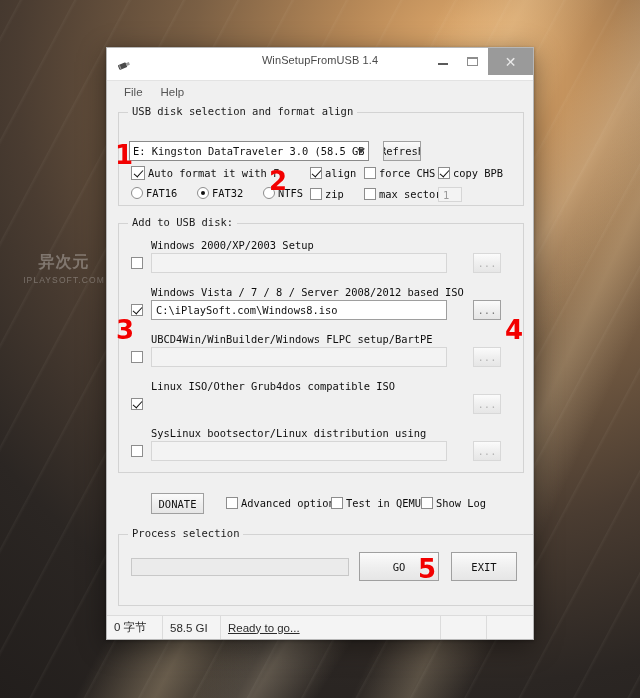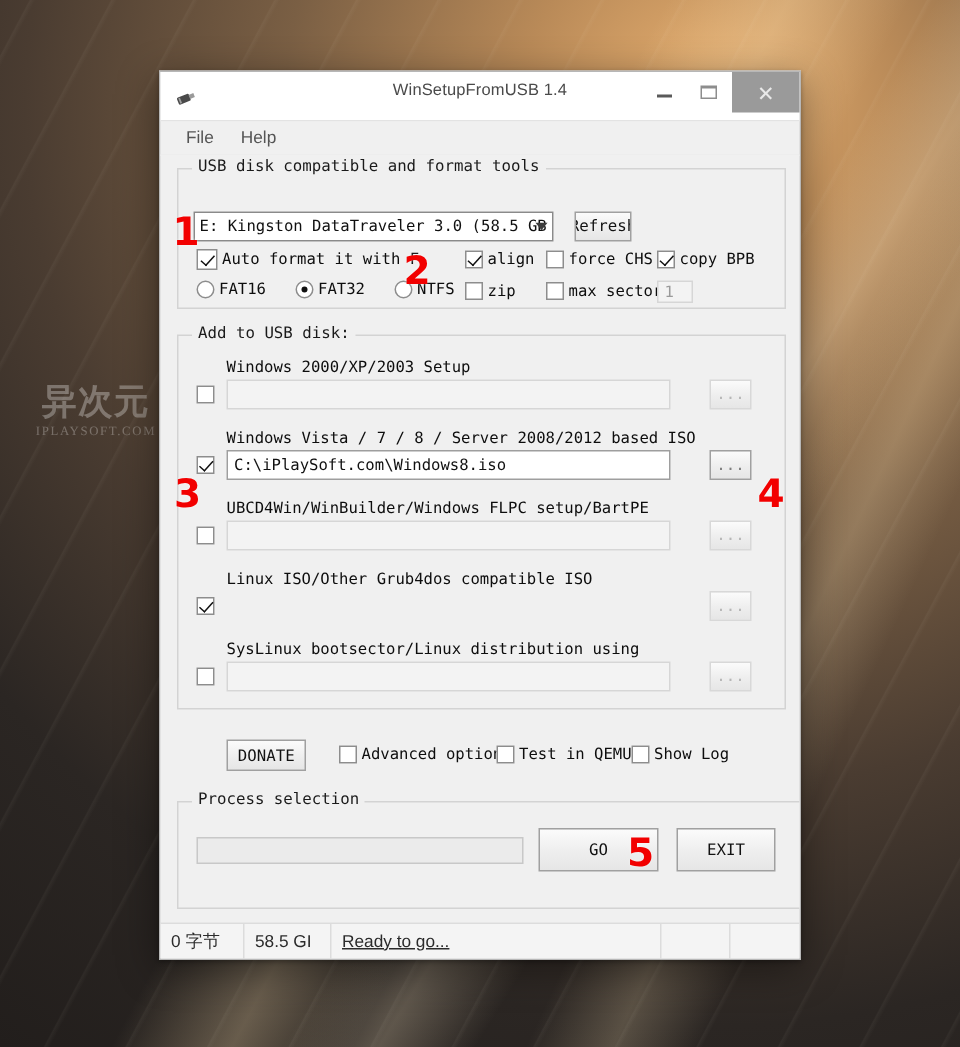--- a/index.html
+++ b/index.html
@@ -40,29 +40,29 @@
   #watermark {
     position: absolute;
     left: 18px;
     top: 255px;
     width: 92px;
     text-align: center;
     pointer-events: none;
     user-select: none;
   }
   #watermark .wm-cn {
-    font-family: Liberation Sans, sans-serif;
-    font-size: 23px;
+    font-family: Liberation Mono, monospace;
+    font-size: 16px;
     font-weight: bold;
     letter-spacing: 1px;
     color: rgba(255,255,255,0.30);
     line-height: 1.05;
   }
   #watermark .wm-en {
-    font-family: Liberation Serif, serif;
+    font-family: Liberation Sans, sans-serif;
     font-size: 8.5px;
     letter-spacing: 1.1px;
     color: rgba(255,255,255,0.28);
     margin-top: 3px;
   }
 
   
   #window {
     position: absolute;
     left: 106px;
@@ -389,21 +389,21 @@
   </div>
 
   <div id="menubar">
     <div class="menu-item">File</div>
     <div class="menu-item">Help</div>
   </div>
 
   <div id="client">
 
     <div class="groupbox" id="gb-usb">
-      <div class="group-legend">USB disk compatible and format tools</div>
+      <div class="group-legend">USB disk selection and format align</div>
     </div>
 
     <div class="combo" style="left:22px; top:38px; width:240px; height:20px;">
       <span>E: Kingston DataTraveler 3.0 (58.5 GB Tot) (FAT32) (·</span>
       <span class="combo-arrow"></span>
     </div>
 
     <div class="btn" style="left:276px; top:38px; width:38px; height:20px;">
       <span>Refresh</span>
     </div>

